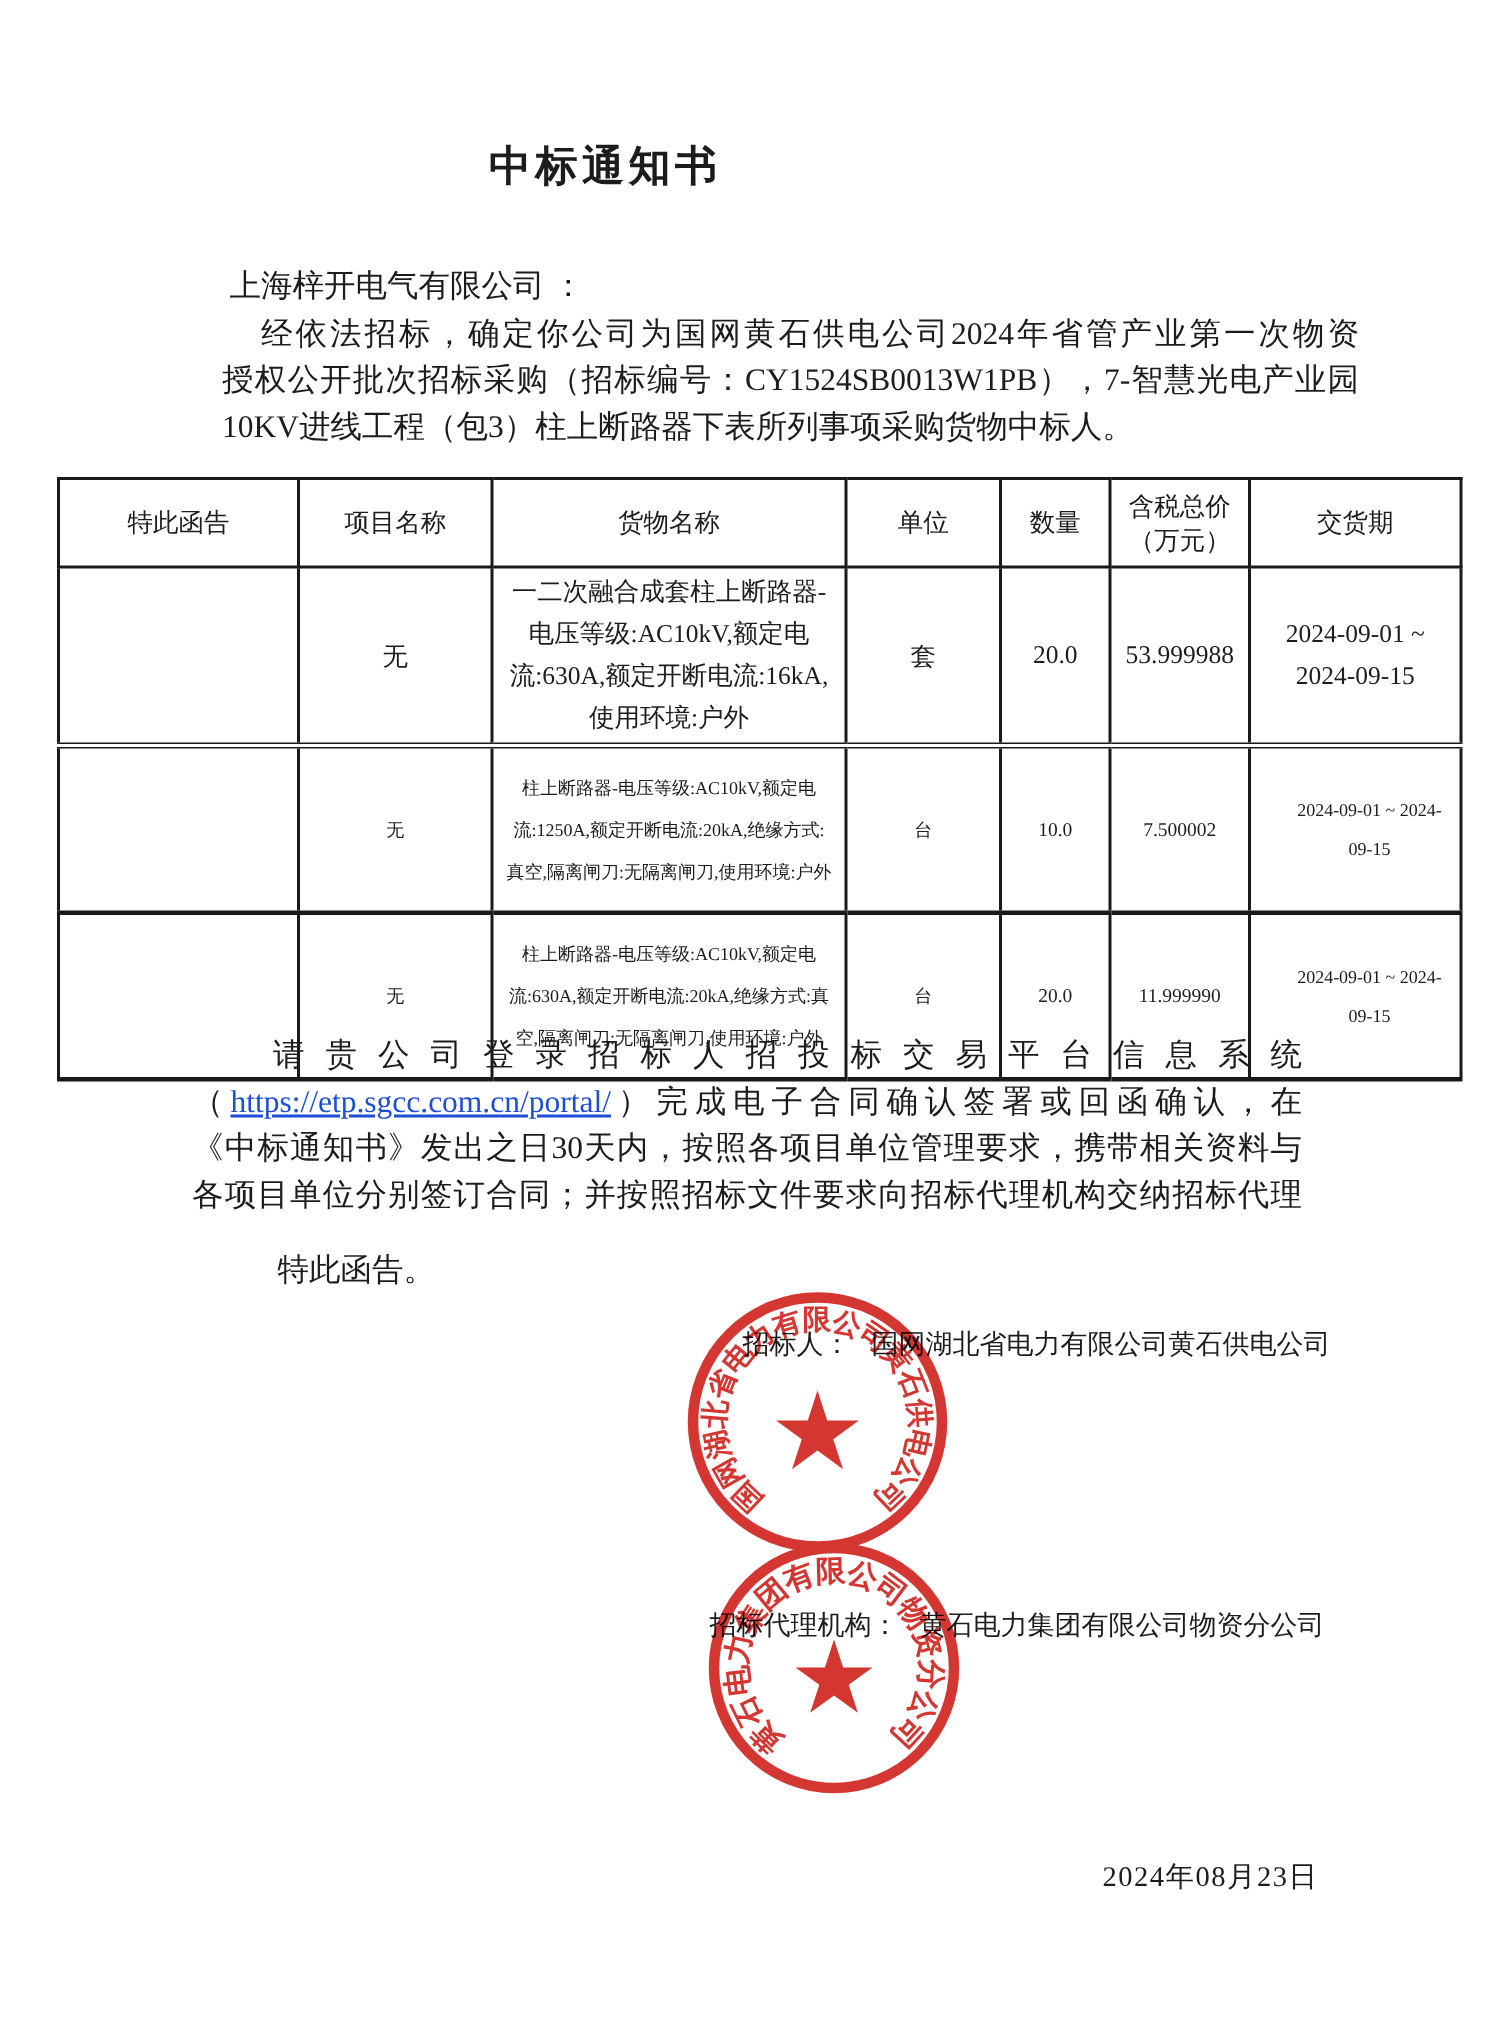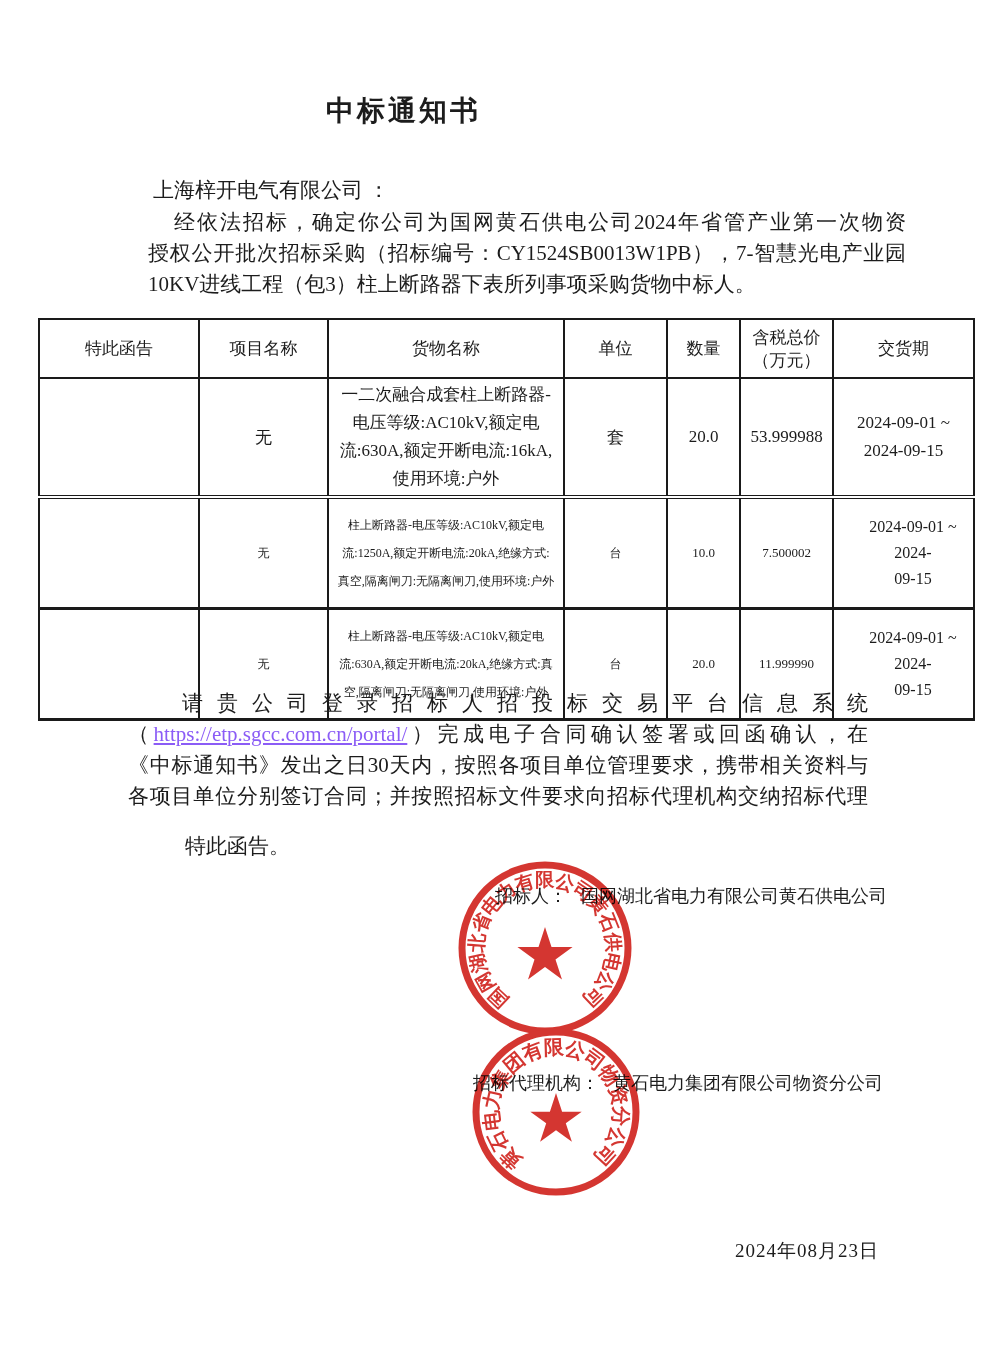--- a/index.html
+++ b/index.html
@@ -33,27 +33,27 @@
   }
   tr.hdr td{height:53px;font-size:17px;}
   tr.r1 td{height:111px;font-size:17px;}
   tr.r1 td.goods{line-height:28px;}
   tr.r1 td{border-bottom:4px double #1a1a1a;margin-left:48px;}
   tr.r2 td{height:82px;font-size:12px;border-bottom:3px solid #1a1a1a;}
   tr.r3 td{height:83px;font-size:12px;border-bottom:3px solid #1a1a1a;}
   tr.r2 td.goods,tr.r3 td.goods{line-height:28px;padding:12px 8px;}
   td.price-cell{word-break:break-all;line-height:26px;}
   tr.r2 td.num,tr.r3 td.num{font-size:13px;}
-  tr.r2 td.dlv,tr.r3 td.dlv{font-size:16px;line-height:26px;padding-left:25px;}
+  tr.r2 td.dlv,tr.r3 td.dlv{font-size:12px;line-height:26px;padding-left:25px;}
   tr.r1 td.dlv{font-size:17px;line-height:28px;}
   .para2{top:688px;left:128px;width:740px;font-size:21px;line-height:31px;}
   .para2 .line{text-align:justify;text-align-last:justify;}
   .para2 .line.first{margin-left:54px;}
   .para2 .line.last{text-align-last:left;}
-  a.portal{color:#8b5cf6;text-decoration:underline;}
+  a.portal{color:#1d4ed8;text-decoration:underline;}
   .closing{top:832px;left:185px;font-size:21px;}
   .signer{display:flex;gap:14px;font-size:18px;white-space:nowrap;}
   .signer-bidder{top:884px;left:495px;}
   .signer-agency{top:1071px;left:473px;}
   .doc-date{top:1238px;left:735px;font-size:19px;letter-spacing:1px;}
   svg.seals{
     position:absolute;top:0;left:0;
     pointer-events:none;
     mix-blend-mode:multiply;
     opacity:0.9;

